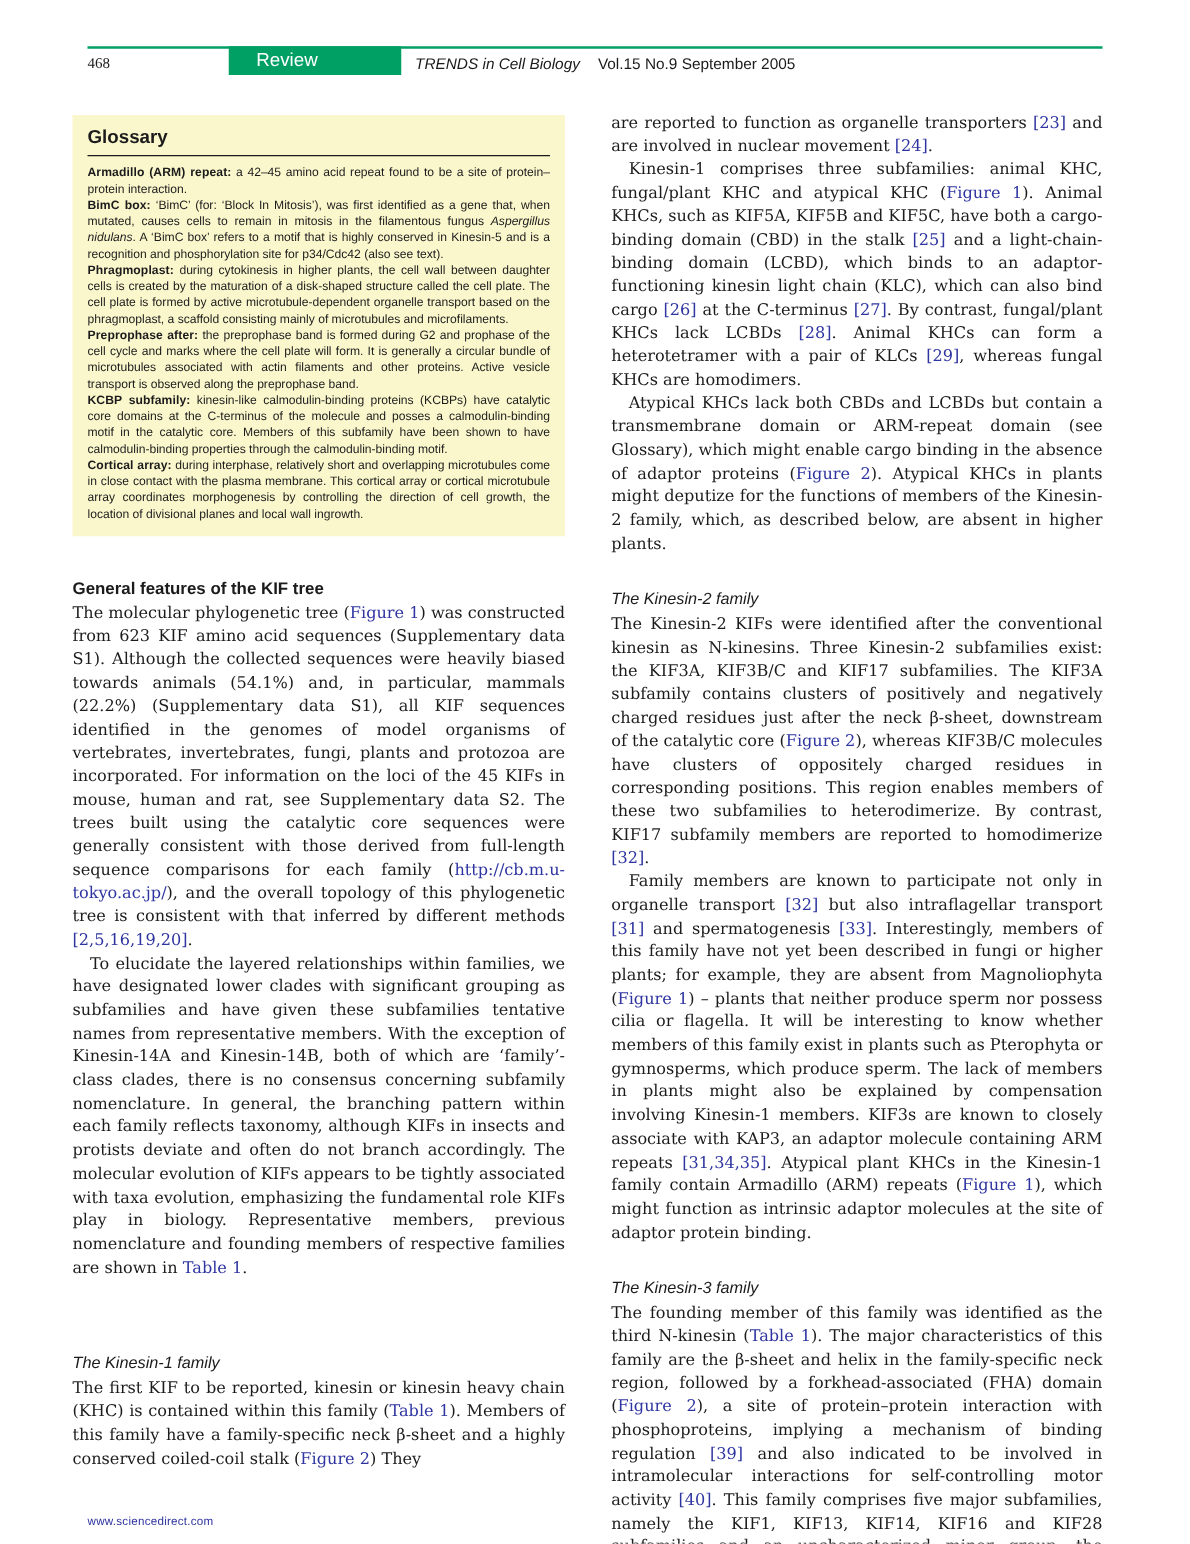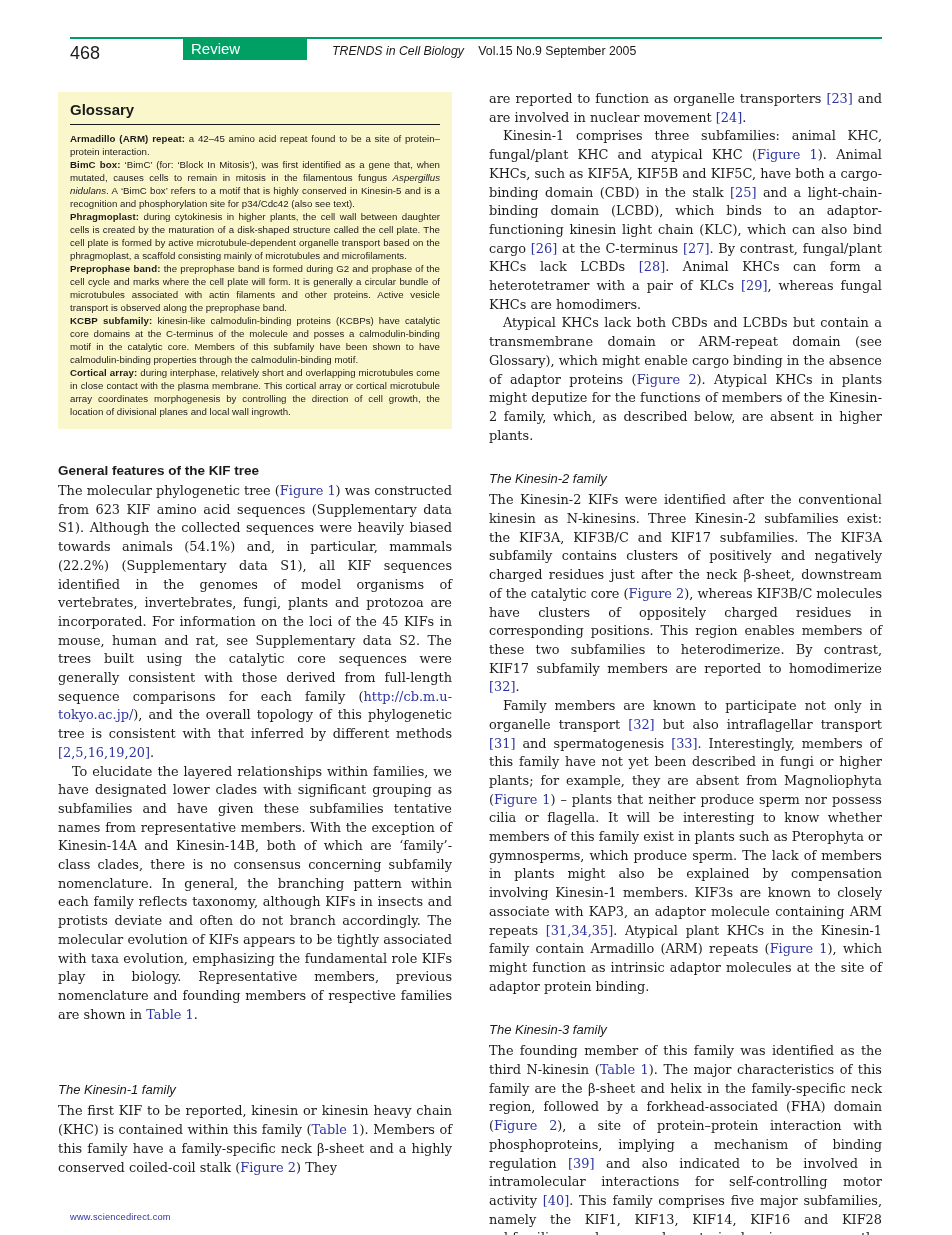--- a/index.html
+++ b/index.html
@@ -2,25 +2,25 @@
 <html style="--accent-green: #00a065; --glossary-bg: #fbf7cd; --link-blue: #2e34a0;"><head>
 <meta charset="utf-8">
 <style>
   html, body { margin:0; padding:0; background:#ffffff; }
   body {
     width:952px; height:1235px; position:relative; overflow:hidden;
     font-family:"DejaVu Serif", serif; color:#1b1b1b;
     -webkit-font-smoothing:antialiased;
   }
   .top-rule { position:absolute; left:70px; top:37px; width:812px; height:2px; background:var(--accent-green,#00a065); }
-  .page-num { position:absolute; left:70px; top:43px; font-family:Liberation Sans, sans-serif; font-size:18px; }
+  .page-num { position:absolute; left:70px; top:43px; font-family:Liberation Serif, serif; font-size:12px; }
   .review-box {
     position:absolute; left:183px; top:37px; width:116px; height:23px;
     background:var(--accent-green,#00a065); color:#ffffff;
-    font-family:"Liberation Sans",sans-serif; font-size:15px; line-height:23px; padding-left:8px;
+    font-family:"Liberation Sans",sans-serif; font-size:15px; line-height:23px; padding-left:22px;
   }
   .journal-info { position:absolute; left:332px; top:44px; font-family:"Liberation Sans",sans-serif; font-size:12.3px; white-space:nowrap; }
   .journal-info .jt { font-style:italic; margin-right:11px; }
 
   .col-left  { position:absolute; left:58px;  top:92px; width:394px; }
   .col-right { position:absolute; left:489px; top:90px; width:393px; }
 
   .glossary-box {
     background:var(--glossary-bg,#fbf7cd);
     padding:9px 12px 11px 12px; margin-bottom:34px;
@@ -61,21 +61,21 @@
     <span>Vol.15 No.9 September 2005</span>
   </div>
 
   <div class="col-left">
     <div class="glossary-box">
       <div class="g-title">Glossary</div>
       <div>
           <p class="g-entry"><b>Armadillo (ARM) repeat:</b><span> a 42–45 amino acid repeat found to be a site of protein–protein interaction.</span></p>
           <p class="g-entry"><b>BimC box:</b><span> ‘BimC’ (for: ‘Block In Mitosis’), was first identified as a gene that, when mutated, causes cells to remain in mitosis in the filamentous fungus </span><span class="it">Aspergillus nidulans</span><span>. A ‘BimC box’ refers to a motif that is highly conserved in Kinesin-5 and is a recognition and phosphorylation site for p34/Cdc42 (also see text).</span></p>
           <p class="g-entry"><b>Phragmoplast:</b><span> during cytokinesis in higher plants, the cell wall between daughter cells is created by the maturation of a disk-shaped structure called the cell plate. The cell plate is formed by active microtubule-dependent organelle transport based on the phragmoplast, a scaffold consisting mainly of microtubules and microfilaments.</span></p>
-          <p class="g-entry"><b>Preprophase band:</b><span> the preprophase band is formed during G2 and prophase of the cell cycle and marks where the cell plate will form. It is generally a circular bundle of microtubules associated with actin filaments and other proteins. Active vesicle transport is observed along the preprophase band.</span></p>
+          <p class="g-entry"><b>Preprophase after:</b><span> the preprophase band is formed during G2 and prophase of the cell cycle and marks where the cell plate will form. It is generally a circular bundle of microtubules associated with actin filaments and other proteins. Active vesicle transport is observed along the preprophase band.</span></p>
           <p class="g-entry"><b>KCBP subfamily:</b><span> kinesin-like calmodulin-binding proteins (KCBPs) have catalytic core domains at the C-terminus of the molecule and posses a calmodulin-binding motif in the catalytic core. Members of this subfamily have been shown to have calmodulin-binding properties through the calmodulin-binding motif.</span></p>
           <p class="g-entry"><b>Cortical array:</b><span> during interphase, relatively short and overlapping microtubules come in close contact with the plasma membrane. This cortical array or cortical microtubule array coordinates morphogenesis by controlling the direction of cell growth, the location of divisional planes and local wall ingrowth.</span></p>
         </div>
     </div>
     <div>
         <div class="h2">General features of the KIF tree</div>
         <p class="para"><span>The molecular phylogenetic tree (</span><span class="ref-link">Figure 1</span><span>) was constructed from 623 KIF amino acid sequences (Supplementary data S1). Although the collected sequences were heavily biased towards animals (54.1%) and, in particular, mammals (22.2%) (Supplementary data S1), all KIF sequences identified in the genomes of model organisms of vertebrates, invertebrates, fungi, plants and protozoa are incorporated. For information on the loci of the 45 KIFs in mouse, human and rat, see Supplementary data S2. The trees built using the catalytic core sequences were generally consistent with those derived from full-length sequence comparisons for each family (</span><span class="ref-link">http://cb.m.u-tokyo.ac.jp/</span><span>), and the overall topology of this phylogenetic tree is consistent with that inferred by different methods </span><span class="ref-link">[2,5,16,19,20]</span><span>.</span></p>
         <p class="para indent"><span>To elucidate the layered relationships within families, we have designated lower clades with significant grouping as subfamilies and have given these subfamilies tentative names from representative members. With the exception of Kinesin-14A and Kinesin-14B, both of which are ‘family’-class clades, there is no consensus concerning subfamily nomenclature. In general, the branching pattern within each family reflects taxonomy, although KIFs in insects and protists deviate and often do not branch accordingly. The molecular evolution of KIFs appears to be tightly associated with taxa evolution, emphasizing the fundamental role KIFs play in biology. Representative members, previous nomenclature and founding members of respective families are shown in </span><span class="ref-link">Table 1</span><span>.</span></p>
         <div class="h3">The Kinesin-1 family</div>
         <p class="para"><span>The first KIF to be reported, kinesin or kinesin heavy chain (KHC) is contained within this family (</span><span class="ref-link">Table 1</span><span>). Members of this family have a family-specific neck β-sheet and a highly conserved coiled-coil stalk (</span><span class="ref-link">Figure 2</span><span>) They</span></p>

